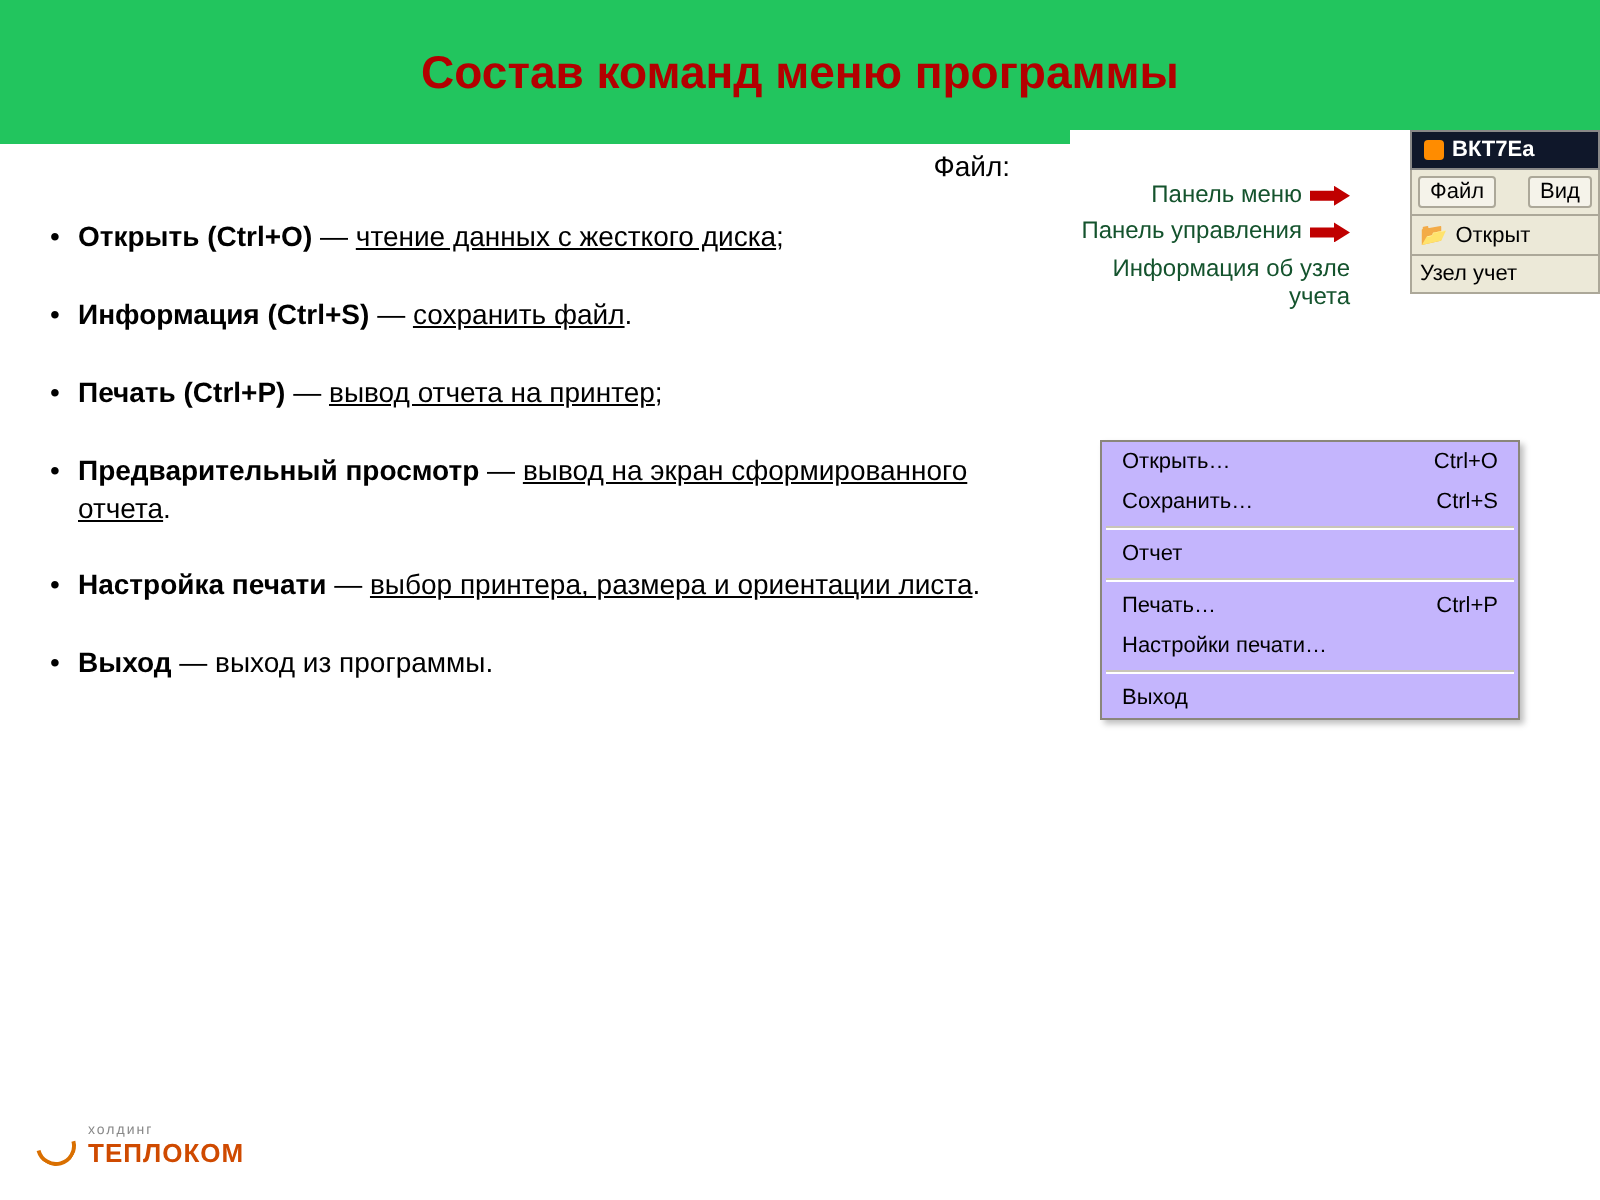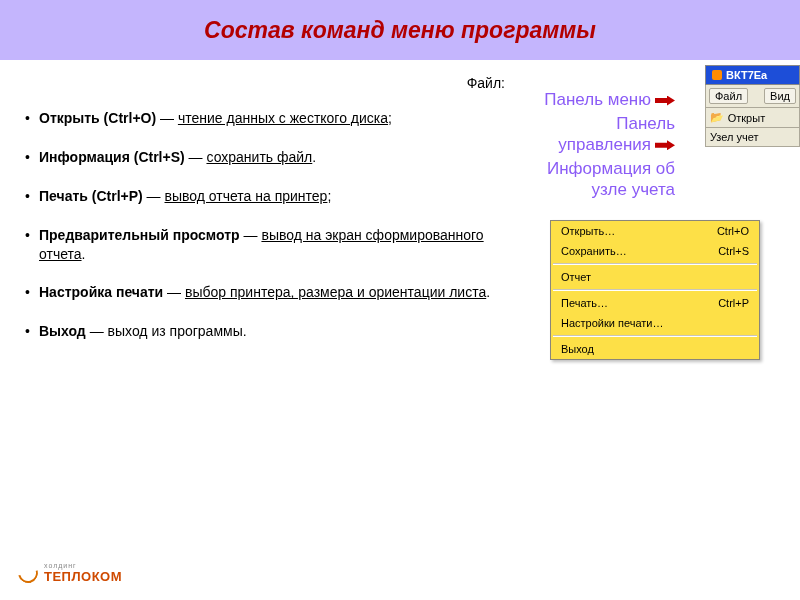--- a/index.html
+++ b/index.html
@@ -4,23 +4,23 @@
 <style>
   * { margin: 0; padding: 0; box-sizing: border-box; }
   body {
     width: 800px; height: 600px;
     font-family: Arial, Helvetica, sans-serif;
     background: #fff;
     position: relative;
     overflow: hidden;
   }
   .header-bar {
-    width: 100%; height: 60px;
-    background: #c4b5fd;
-    display: flex; align-items: center; justify-content: center; font-style: italic;
+    width: 100%; height: 72px;
+    background: #22c55e;
+    display: flex; align-items: center; justify-content: center;
   }
   .header-bar h1 {
     color: #b30000;
     font-size: 23px;
     font-weight: bold;
   }
   .content {
     position: absolute;
     left: 25px; top: 75px;
     width: 480px;
@@ -51,42 +51,42 @@
   
   .shot {
     position: absolute;
     right: 0; top: 65px;
     width: 265px; height: 305px;
     background: #fff;
   }
   .labels {
     position: absolute; left: 0; top: 25px;
     width: 140px;
-    font-size: 17px;
-    color: #8b5cf6;
+    font-size: 12px;
+    color: #14532d;
     text-align: right;
   }
   .labels div { margin-bottom: 4px; line-height: 1.2; }
   .arrow-r {
     display: inline-block;
     width: 20px; height: 10px;
     background: #c00000;
     clip-path: polygon(0 25%, 60% 25%, 60% 0, 100% 50%, 60% 100%, 60% 75%, 0 75%);
     vertical-align: middle;
     margin-left: 4px;
   }
   .apppanel {
     position: absolute;
     right: 0; top: 0;
     width: 95px;
     font-family: Tahoma, sans-serif;
     font-size: 11px;
   }
   .titlebar {
-    background: #1d4ed8;
+    background: #0f172a;
     color: #fff;
     padding: 3px 6px;
     font-weight: bold;
     border: 1px solid #888;
     display: flex; align-items: center; gap: 4px;
   }
   .titlebar .logo-dot {
     width: 10px; height: 10px; background: #ff8c00; border-radius: 2px;
   }
   .btn-row { display: flex; gap: 16px; background: #ece9d8; padding: 3px; border: 1px solid #aca899; border-top: 0; }
@@ -105,21 +105,21 @@
     display: flex; align-items: center; gap: 4px;
     white-space: nowrap;
     overflow: hidden;
   }
   .tb-icon { font-size: 11px; }
 
   .dropdown {
     position: absolute;
     left: 15px; top: 155px;
     width: 210px;
-    background: #fde047;
+    background: #c4b5fd;
     border: 1px solid #8a867a;
     box-shadow: 2px 2px 3px rgba(0,0,0,.25);
     font-family: Tahoma, sans-serif;
     font-size: 11px;
   }
   .dropdown .mi {
     display: flex; justify-content: space-between;
     padding: 4px 10px;
   }
   .dropdown .sep {

